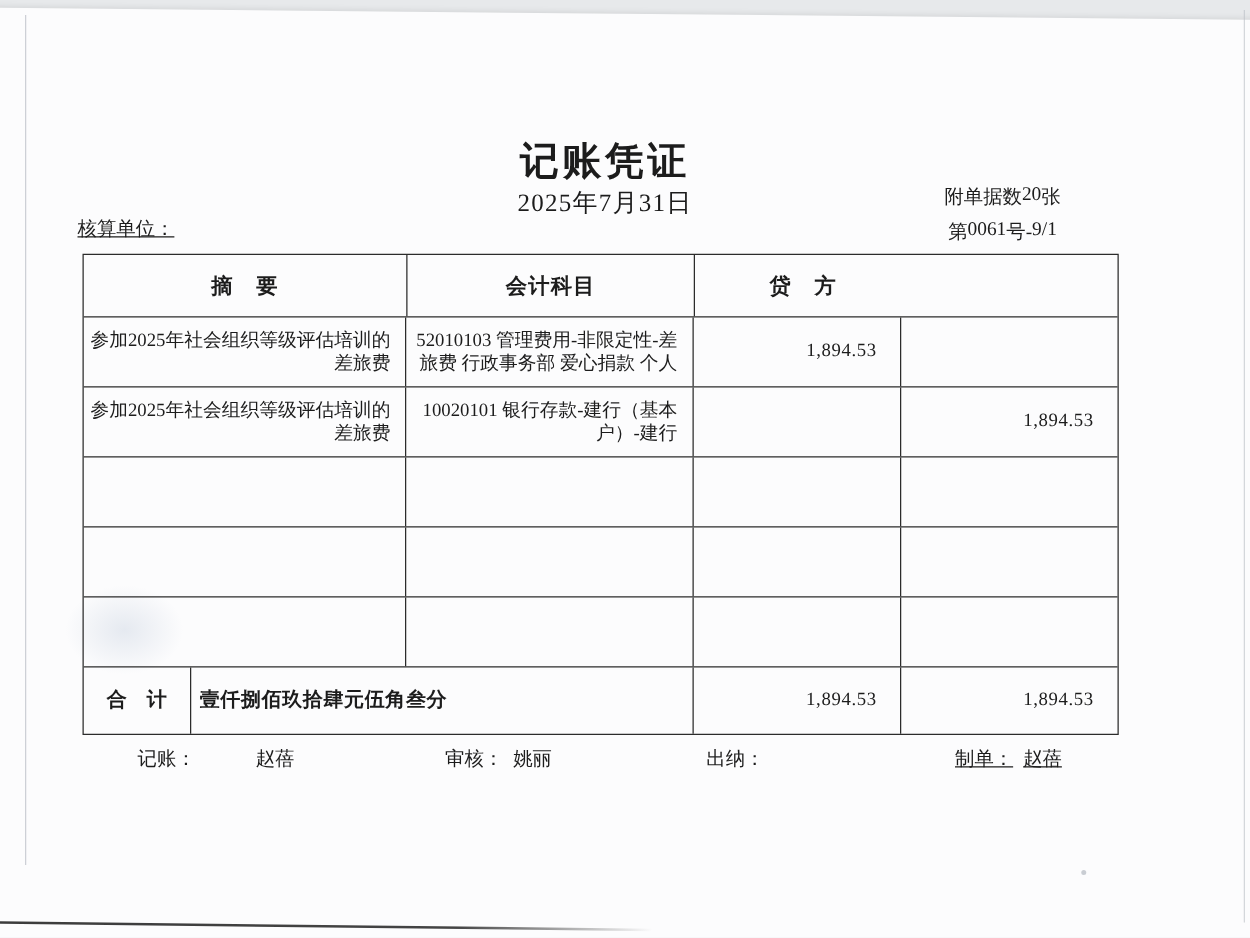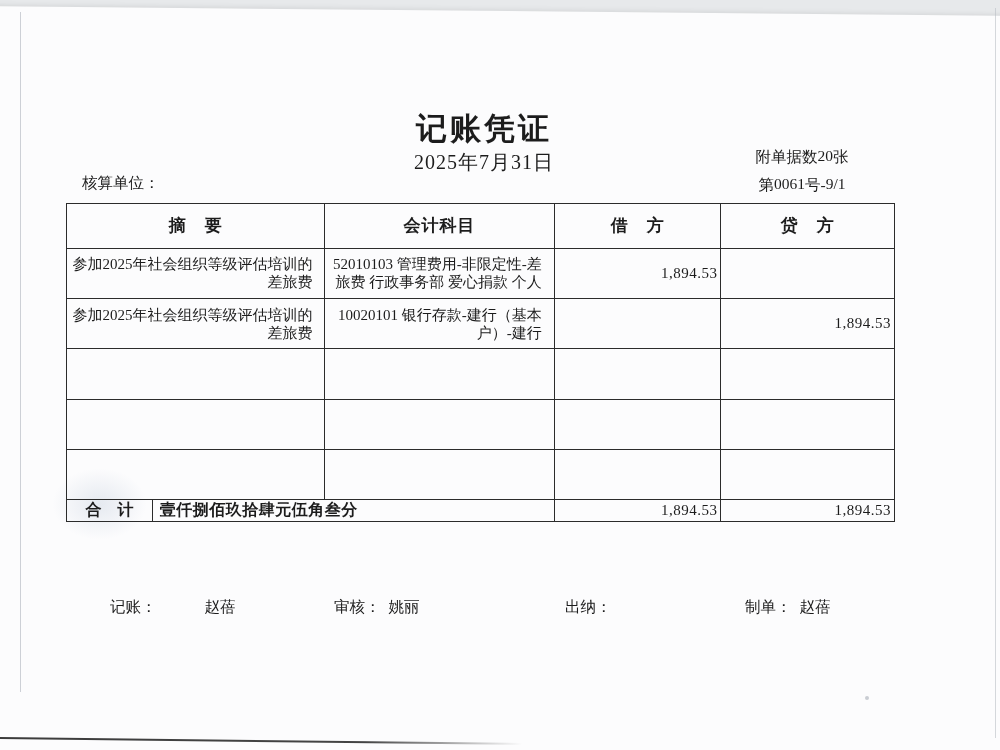--- a/index.html
+++ b/index.html
@@ -35,45 +35,45 @@
   .title{
     position:absolute;left:0;top:108px;width:968px;text-align:center;
     font-size:31px;font-weight:bold;letter-spacing:3px;
   }
   .date{
     position:absolute;left:0;top:149px;width:968px;text-align:center;
     font-size:20px;letter-spacing:1px;
   }
   .att-block{position:absolute;left:712px;top:147px;width:180px;font-size:15.5px;}
   .att-line{display:flex;justify-content:center;margin-bottom:7px;}
-  .unit-line{position:absolute;left:82px;top:173px;font-size:15.5px;display:flex;gap:10px;}
+  .unit-line{position:absolute;left:62px;top:173px;font-size:15.5px;display:flex;gap:10px;text-decoration:underline;}
 
   
   .vtable{
-    position:absolute;left:66px;top:203px;width:829px;height:319px;
+    position:absolute;left:66px;top:203px;width:829px;height:385px;
     border:1.6px solid #2b2b2b;box-sizing:border-box;
     display:flex;flex-direction:column;font-size:15px;
   }
   .vrow{display:flex;border-bottom:1.5px solid #2b2b2b;box-sizing:border-box;}
   .vrow:last-child{border-bottom:none;flex:1;}
   .vcell{border-right:1.5px solid #2b2b2b;box-sizing:border-box;display:flex;overflow:hidden;}
   .vcell:last-child{border-right:none;}
   .c1{width:259px;} .c2{width:230px;} .c3{width:167px;} .c4{width:173px;}
   .t1{width:86px;}  .t2{width:403px;}
   .vhead{height:50px;}
   .vhead .vcell{align-items:center;justify-content:center;font-size:17px;font-weight:bold;letter-spacing:1px;}
   .rbody{height:56px;}
   .cell-text{align-items:center;padding:2px 12px 2px 5px;line-height:1.2;word-break:break-all;text-align:right;}
-  .cell-num{align-items:center;justify-content:flex-end;padding-right:3px;letter-spacing:.5px;}
+  .cell-num{align-items:center;justify-content:flex-end;padding-right:19px;letter-spacing:.5px;}
   .vtotal .vcell{align-items:center;}
   .total-label{justify-content:center;font-weight:bold;font-size:16px;}
   .total-words{padding-left:7px;font-weight:bold;font-size:16px;letter-spacing:.5px;}
 
   .sig{position:absolute;top:597px;font-size:15.5px;display:flex;gap:8px;}
-  .sig-a{left:110px;gap:48px;} .sig-b{left:334px;} .sig-c{left:565px;} .sig-d{left:745px;}
+  .sig-a{left:110px;gap:48px;} .sig-b{left:356px;} .sig-c{left:565px;} .sig-d{left:764px;text-decoration:underline;}
 </style>
 </head>
 <body>
 
 <div class="paper"></div>
 <div class="edge-left"></div>
 <div class="edge-right"></div>
 <div class="edge-bottom"></div>
 <div class="smudge"></div>
 <div class="speck"></div>
@@ -99,21 +99,20 @@
 
   <div class="unit-line">
     <span>核算单位：</span>
   </div>
 
   <div class="vtable">
 
     <div class="vrow vhead">
       <div class="vcell c1">摘　要</div>
       <div class="vcell c2">会计科目</div>
-      <div class="vcell c3">借　方</div>
       <div class="vcell c4">贷　方</div>
     </div>
 
     <div class="vrow rbody">
       <div class="vcell c1 cell-text">参加2025年社会组织等级评估培训的差旅费</div>
       <div class="vcell c2 cell-text">52010103 管理费用-非限定性-差旅费 行政事务部 爱心捐款 个人</div>
       <div class="vcell c3 cell-num">1,894.53</div>
       <div class="vcell c4 cell-num"></div>
     </div>
 

